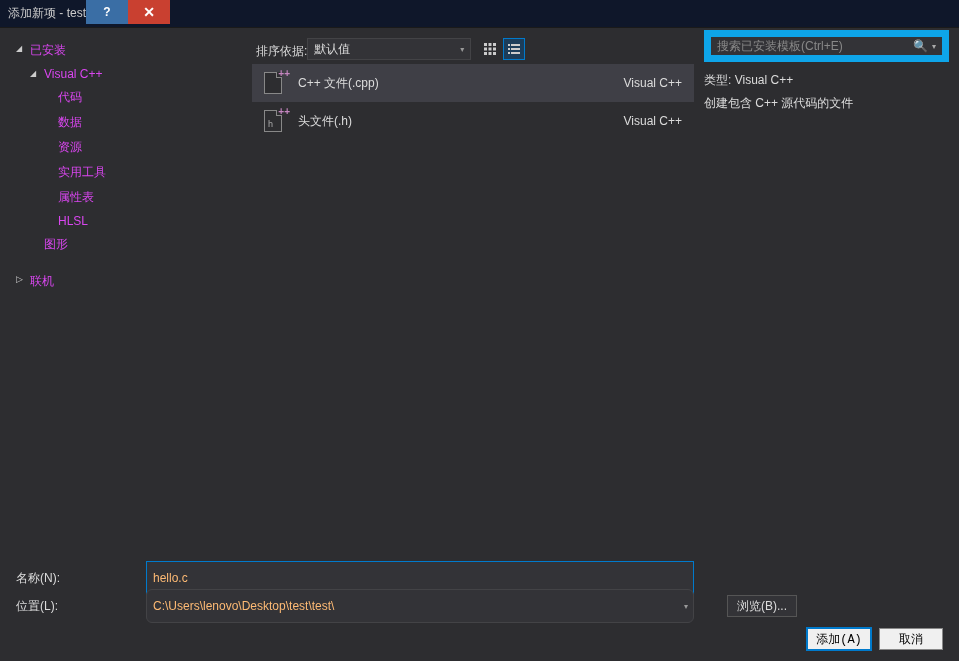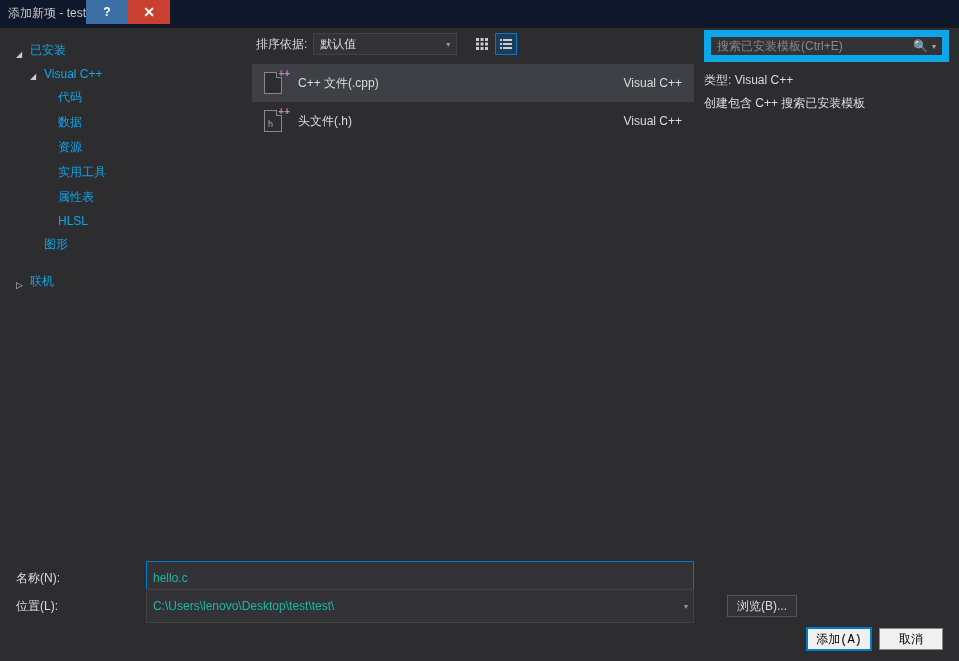--- a/index.html
+++ b/index.html
@@ -44,55 +44,54 @@
     .main-body {
       display: flex;
       height: 528px;
     }
     .sidebar {
       width: 252px;
       padding: 10px 8px;
     }
     .tree-item {
       padding: 4px 0 4px 8px;
-      color: #0ea5e9;
-      cursor: pointer;
-      display: flex;
-      align-items: flex-end;
+      color: #d946ef;
+      cursor: pointer;
+      display: flex;
+      align-items: flex-start;
     }
     .tree-caret {
       display: inline-block;
       width: 10px;
       margin-right: 4px;
       color: #cccccc;
       font-size: 10px;
     }
     .tree-caret.open::before { content: "◢"; font-size: 8px; }
     .tree-caret.closed::before { content: "▷"; font-size: 9px; }
     .indent-1 { padding-left: 22px; }
     .indent-2 { padding-left: 50px; }
     .center-col {
       width: 442px;
       display: flex;
       flex-direction: column;
     }
     .center-header {
       height: 32px;
       display: flex;
-      align-items: center;
-      gap: 6px;
+      align-items: flex-end;
       padding: 0 4px;
     }
     .sort-label { color: #dcdcdc; }
     .sort-dropdown {
       background: #333337;
       border: 1px solid #434346;
       color: #dcdcdc;
       height: 22px;
-      width: 144px;
+      width: 164px;
       padding: 0 6px;
       display: flex;
       align-items: center;
       justify-content: space-between;
       cursor: pointer;
     }
     .sort-caret { font-size: 8px; color: #999; }
     .view-buttons { display: flex; gap: 2px; margin-left: 8px; }
     .view-btn {
       width: 22px;
@@ -201,29 +200,29 @@
     }
     .form-label {
       width: 105px;
       color: #dcdcdc;
       text-decoration: underline;
       text-decoration-color: transparent;
     }
     .form-input {
       background: #333337;
       border: 1px solid #434346;
-      color: #14b8a6;
+      color: #fdba74;
       height: 34px;
       padding: 0 6px;
       font-family: inherit;
       font-size: 12px;
       outline: none;
     }
     .form-input.name { width: 548px; border: 1px solid #007acc; }
-    .form-input.loc { width: 548px; }
+    .form-input.loc { width: 548px; border-radius: 6px; }
     .loc-dropdown {
       position: relative;
     }
     .loc-caret {
       position: absolute;
       right: 6px;
       top: 50%;
       transform: translateY(-50%);
       font-size: 8px;
       color: #999;
@@ -377,21 +376,21 @@
         <input class="search-input" placeholder="搜索已安装模板(Ctrl+E)" style="">
         <span class="search-icon">🔍</span>
         <span class="search-icon" style="font-size:8px;">▾</span>
       </div>
     </div>
     <div class="desc-area">
       <div class="desc-line">
         <span>类型:</span>
         <span>Visual C++</span>
       </div>
-      <div class="desc-line">创建包含 C++ 搜索已安装模板</div>
+      <div class="desc-line">创建包含 C++ 源代码的文件</div>
     </div>
   </div>
 </div>
 
 <div class="bottom-panel">
   <div class="form-row">
     <span class="form-label">名称(N):</span>
     <input class="form-input name" value="hello.c" style="">
   </div>
   <div class="form-row">

